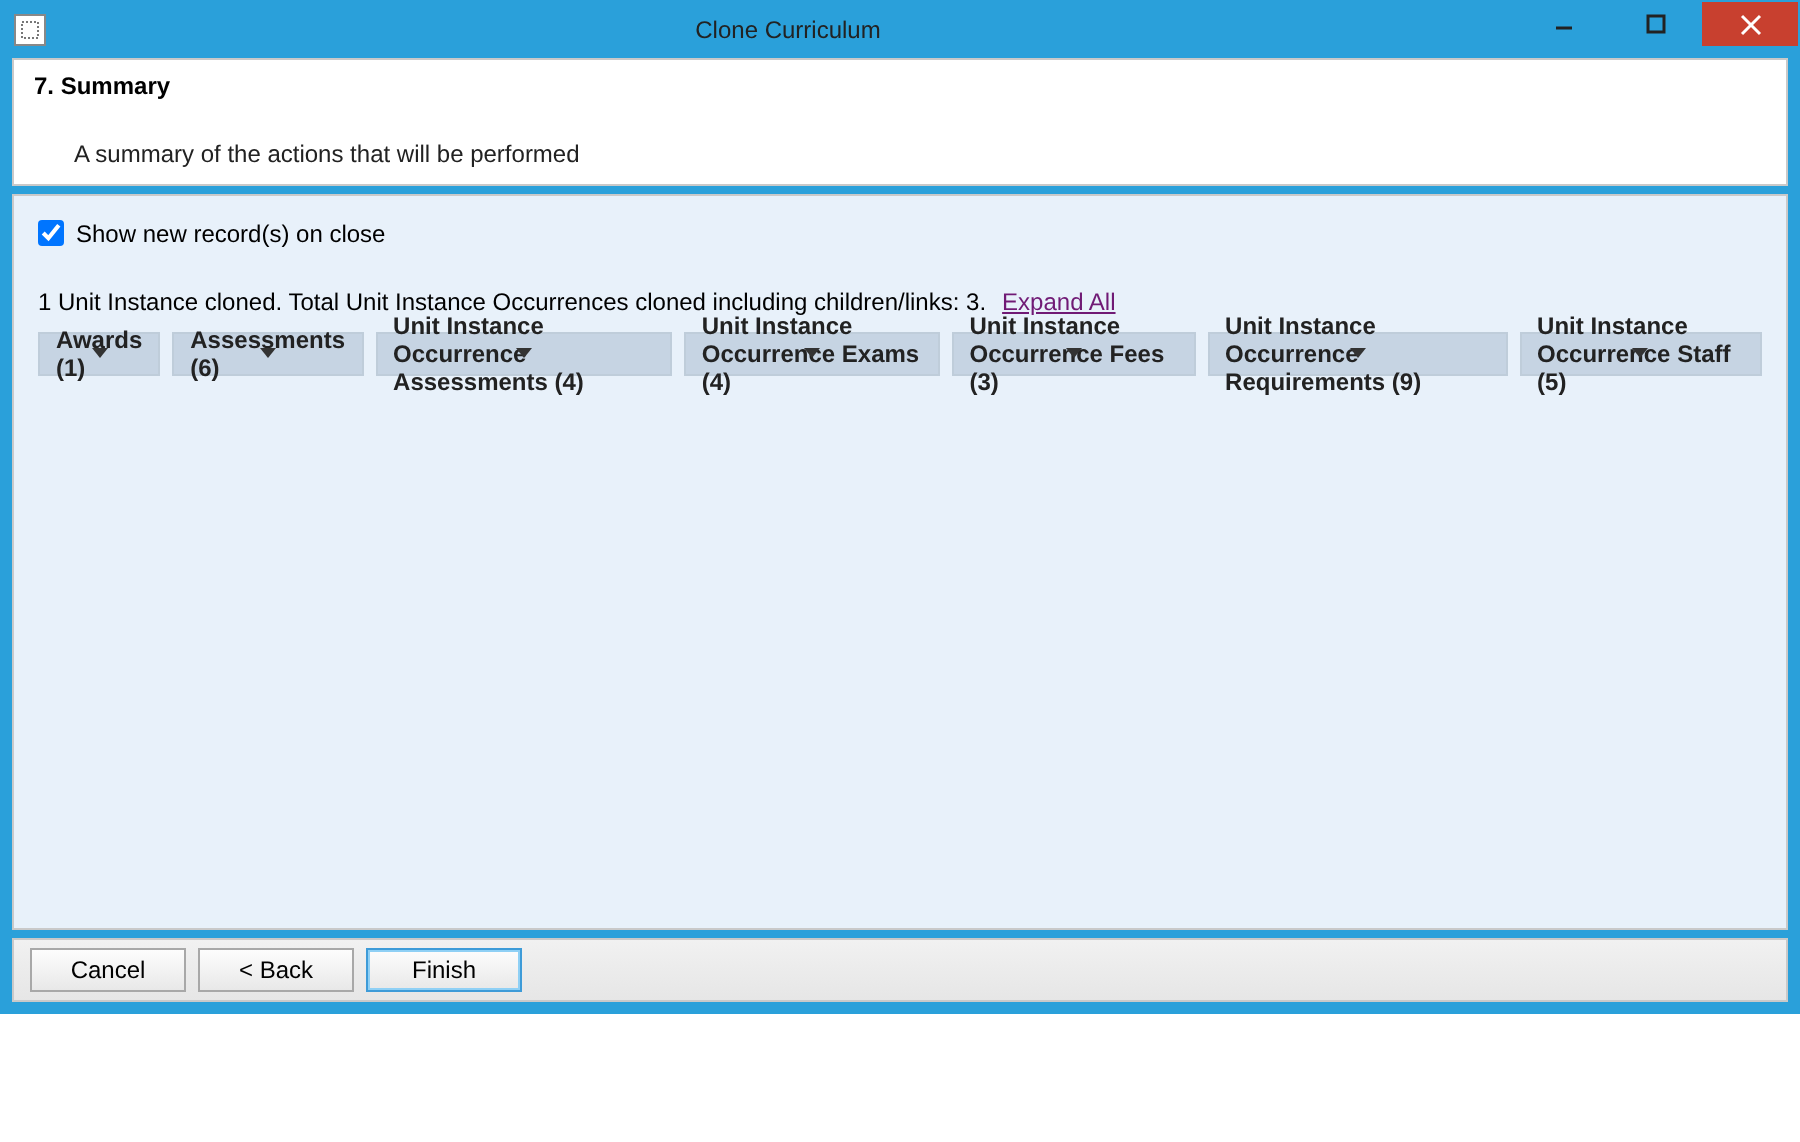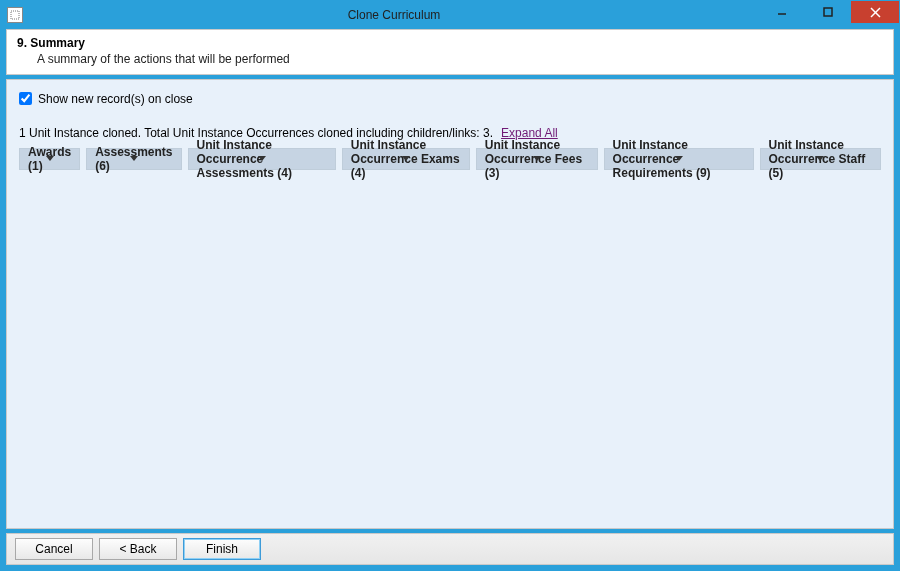--- a/index.html
+++ b/index.html
@@ -5,21 +5,21 @@
   * { box-sizing: border-box; }
   body {
     margin: 0;
     font-family: "Segoe UI", Tahoma, sans-serif;
     font-size: 12px;
     background: #fff;
     color: #000;
   }
   .window {
     width: 900px;
-    height: 571px;
+    height: 507px;
     border: 1px solid #2aa0da;
     background: #2aa0da;
     display: flex;
     flex-direction: column;
   }
   .titlebar {
     height: 28px;
     background: #2aa0da;
     display: flex;
     align-items: center;
@@ -62,21 +62,21 @@
     border: 1px solid #c9c9c9;
     padding: 6px 10px 8px 10px;
   }
   .header-panel .step {
     font-weight: bold;
     font-size: 12px;
   }
   .header-panel .desc {
     font-size: 12px;
     margin-left: 20px;
-    margin-top: 2px;
+    margin-top: 20px;
     color: #222;
   }
   .body-panel {
     margin-top: 4px;
     flex: 1;
     background: #e8f1fa;
     border: 1px solid #c9c9c9;
     padding: 12px 12px 8px 12px;
     display: flex;
     flex-direction: column;
@@ -171,21 +171,21 @@
             <line x1="1" y1="1" x2="10" y2="10" stroke="#fff" stroke-width="1.5"></line>
             <line x1="10" y1="1" x2="1" y2="10" stroke="#fff" stroke-width="1.5"></line>
           </svg>
       </div>
     </div>
   </div>
 
   <div class="outer-pad">
 
     <div class="header-panel">
-      <div class="step">9. Summary</div>
+      <div class="step">7. Summary</div>
       <div class="desc">A summary of the actions that will be performed</div>
     </div>
 
     <div class="body-panel">
 
       <div class="chk-row">
         <input type="checkbox" checked="" style="">
         <label>Show new record(s) on close</label>
       </div>
 

